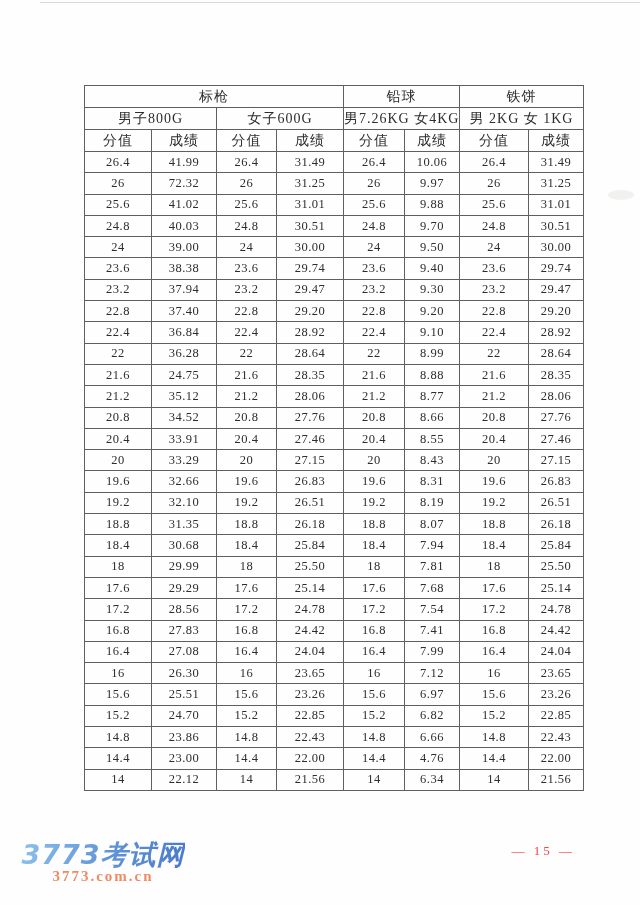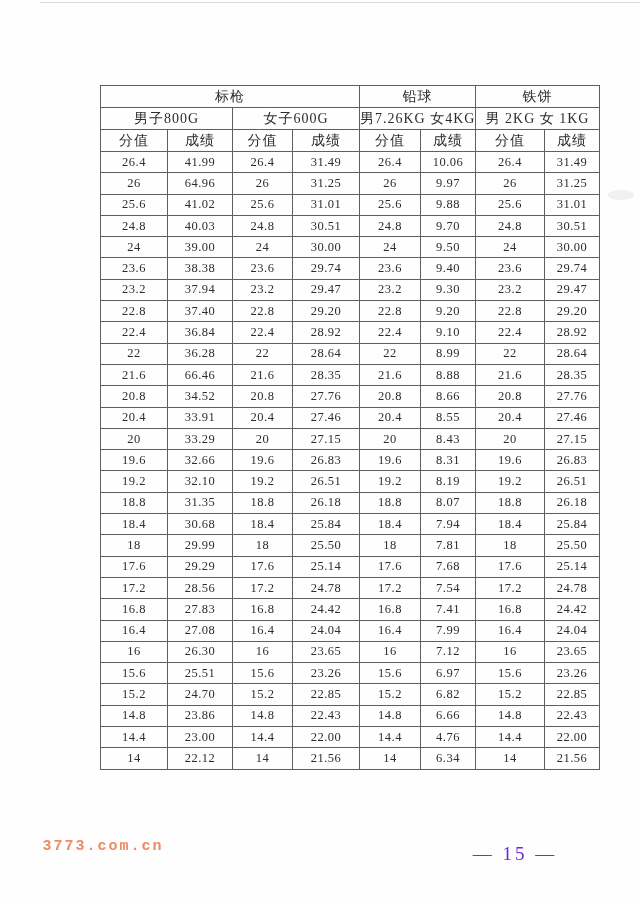--- a/index.html
+++ b/index.html
@@ -27,21 +27,21 @@
     position: absolute;
     right: 6px;
     top: 190px;
     width: 26px;
     height: 10px;
     background: #f1f1f0;
     border-radius: 50%;
   }
   table.score-table {
     position: absolute;
-    left: 100px;
+    left: 84px;
     top: 85px;
     width: 499px;
     border-collapse: collapse;
     table-layout: fixed;
     background: #fefefe;
   }
   table.score-table col:nth-child(1) { width: 67px; }
   table.score-table col:nth-child(2) { width: 65px; }
   table.score-table col:nth-child(3) { width: 60px; }
   table.score-table col:nth-child(4) { width: 67px; }
@@ -68,23 +68,23 @@
   table.score-table tbody td {
     height: 20.3px;
     font-size: 12.5px;
     letter-spacing: 0.5px;
   }
   .footer-pagenum {
     position: absolute;
     left: 455px;
     top: 843px;
     width: 120px;
-    text-align: center;
-    font-size: 19px;
-    color: #6d28d9;
+    text-align: right;
+    font-size: 13px;
+    color: #ef4444;
     letter-spacing: 3px;
     font-family: "Liberation Serif", "DejaVu Serif", serif;
   }
   .watermark {
     position: absolute;
     left: 18px;
     top: 840px;
     width: 170px;
     text-align: center;
   }
@@ -97,21 +97,21 @@
     line-height: 30px;
     background: linear-gradient(100deg, #8cc0ea 0%, #5f93d6 55%, #4a7ac9 100%);
     -webkit-background-clip: text;
     background-clip: text;
     color: transparent;
     letter-spacing: 1px;
   }
   .watermark .site-url {
     display: block;
     margin-top: -2px;
-    font-family: Liberation Mono, monospace;
+    font-family: Liberation Serif, serif;
     font-size: 15px;
     font-weight: bold;
     color: #ef8b64;
     letter-spacing: 2px;
   }
 </style>
 </head>
 <body>
 
 <div class="page">
@@ -159,21 +159,21 @@
           <td>41.99</td>
           <td>26.4</td>
           <td>31.49</td>
           <td>26.4</td>
           <td>10.06</td>
           <td>26.4</td>
           <td>31.49</td>
         </tr>
         <tr>
           <td>26</td>
-          <td>64.96</td>
+          <td>72.32</td>
           <td>26</td>
           <td>31.25</td>
           <td>26</td>
           <td>9.97</td>
           <td>26</td>
           <td>31.25</td>
         </tr>
         <tr>
           <td>25.6</td>
           <td>41.02</td>
@@ -249,27 +249,37 @@
           <td>36.28</td>
           <td>22</td>
           <td>28.64</td>
           <td>22</td>
           <td>8.99</td>
           <td>22</td>
           <td>28.64</td>
         </tr>
         <tr>
           <td>21.6</td>
-          <td>66.46</td>
+          <td>24.75</td>
           <td>21.6</td>
           <td>28.35</td>
           <td>21.6</td>
           <td>8.88</td>
           <td>21.6</td>
           <td>28.35</td>
+        </tr>
+        <tr>
+          <td>21.2</td>
+          <td>35.12</td>
+          <td>21.2</td>
+          <td>28.06</td>
+          <td>21.2</td>
+          <td>8.77</td>
+          <td>21.2</td>
+          <td>28.06</td>
         </tr>
         <tr>
           <td>20.8</td>
           <td>34.52</td>
           <td>20.8</td>
           <td>27.76</td>
           <td>20.8</td>
           <td>8.66</td>
           <td>20.8</td>
           <td>27.76</td>
@@ -441,18 +451,19 @@
           <td>21.56</td>
           <td>14</td>
           <td>6.34</td>
           <td>14</td>
           <td>21.56</td>
         </tr>
       </tbody>
   </table>
 
   <div class="watermark">
+    <span class="site-name">3773考试网</span>
     <span class="site-url">3773.com.cn</span>
   </div>
 
   <div class="footer-pagenum">— 15 —</div>
 
 </div>
 
 </body></html>

